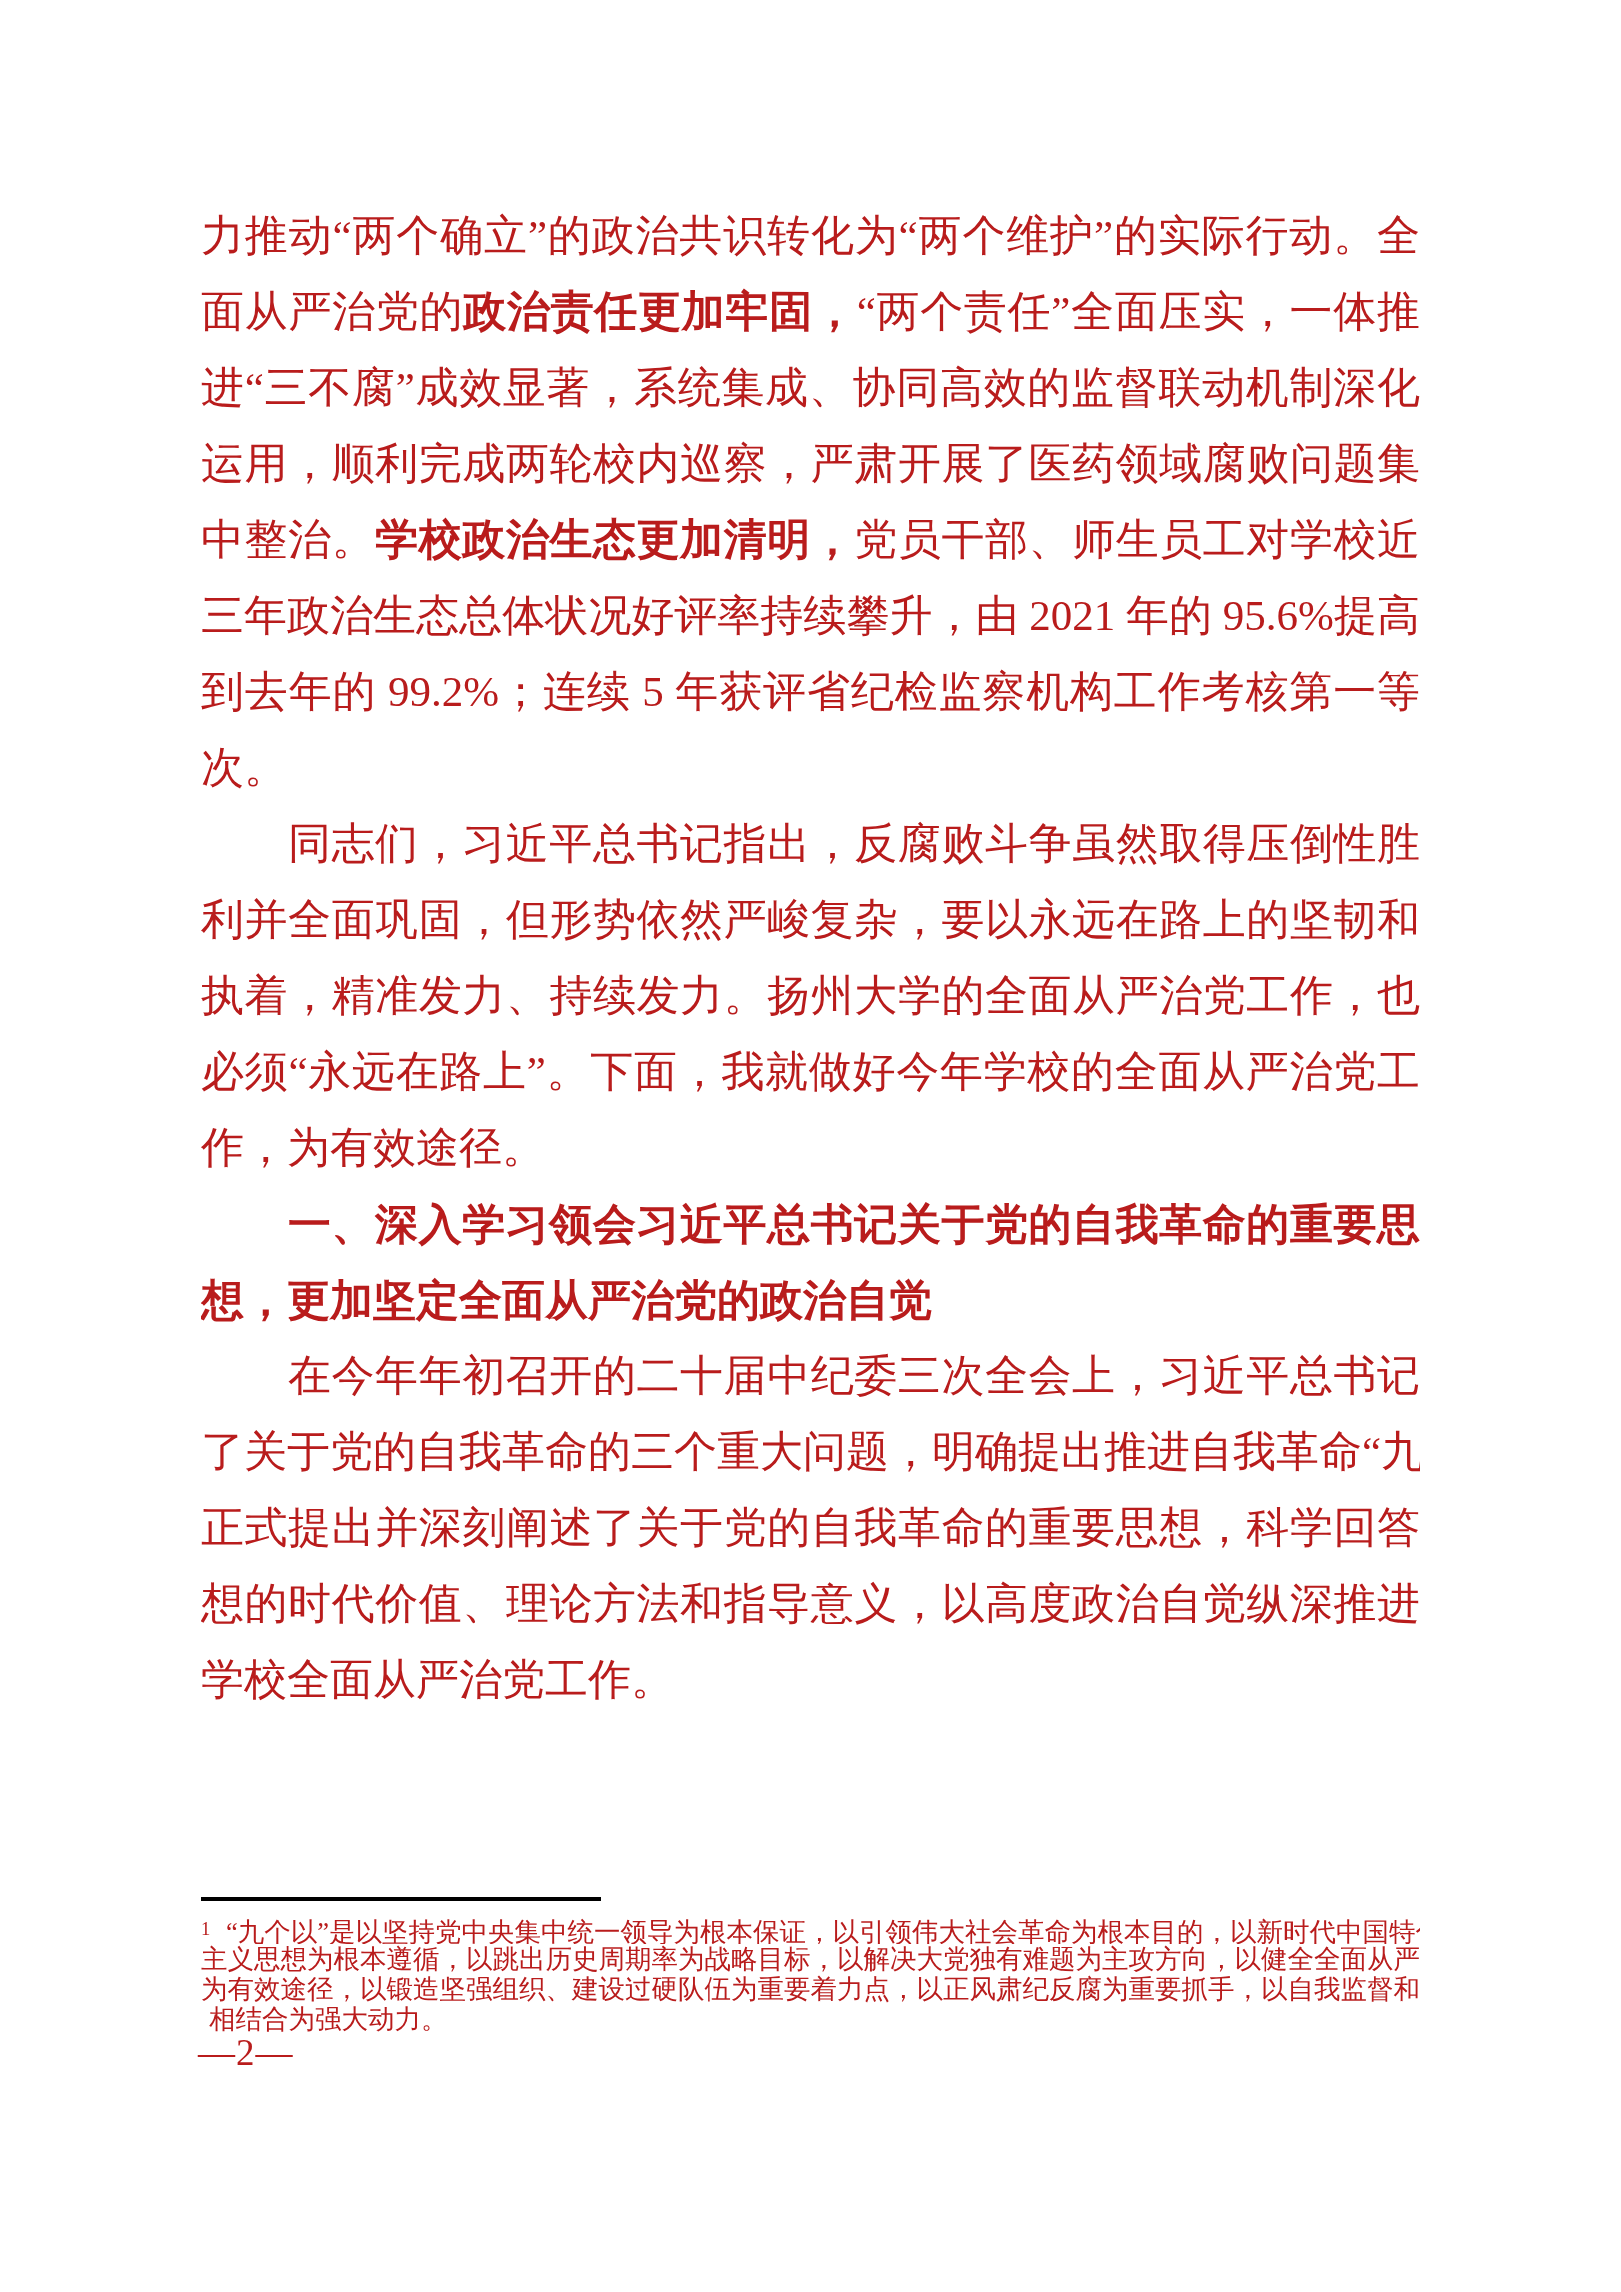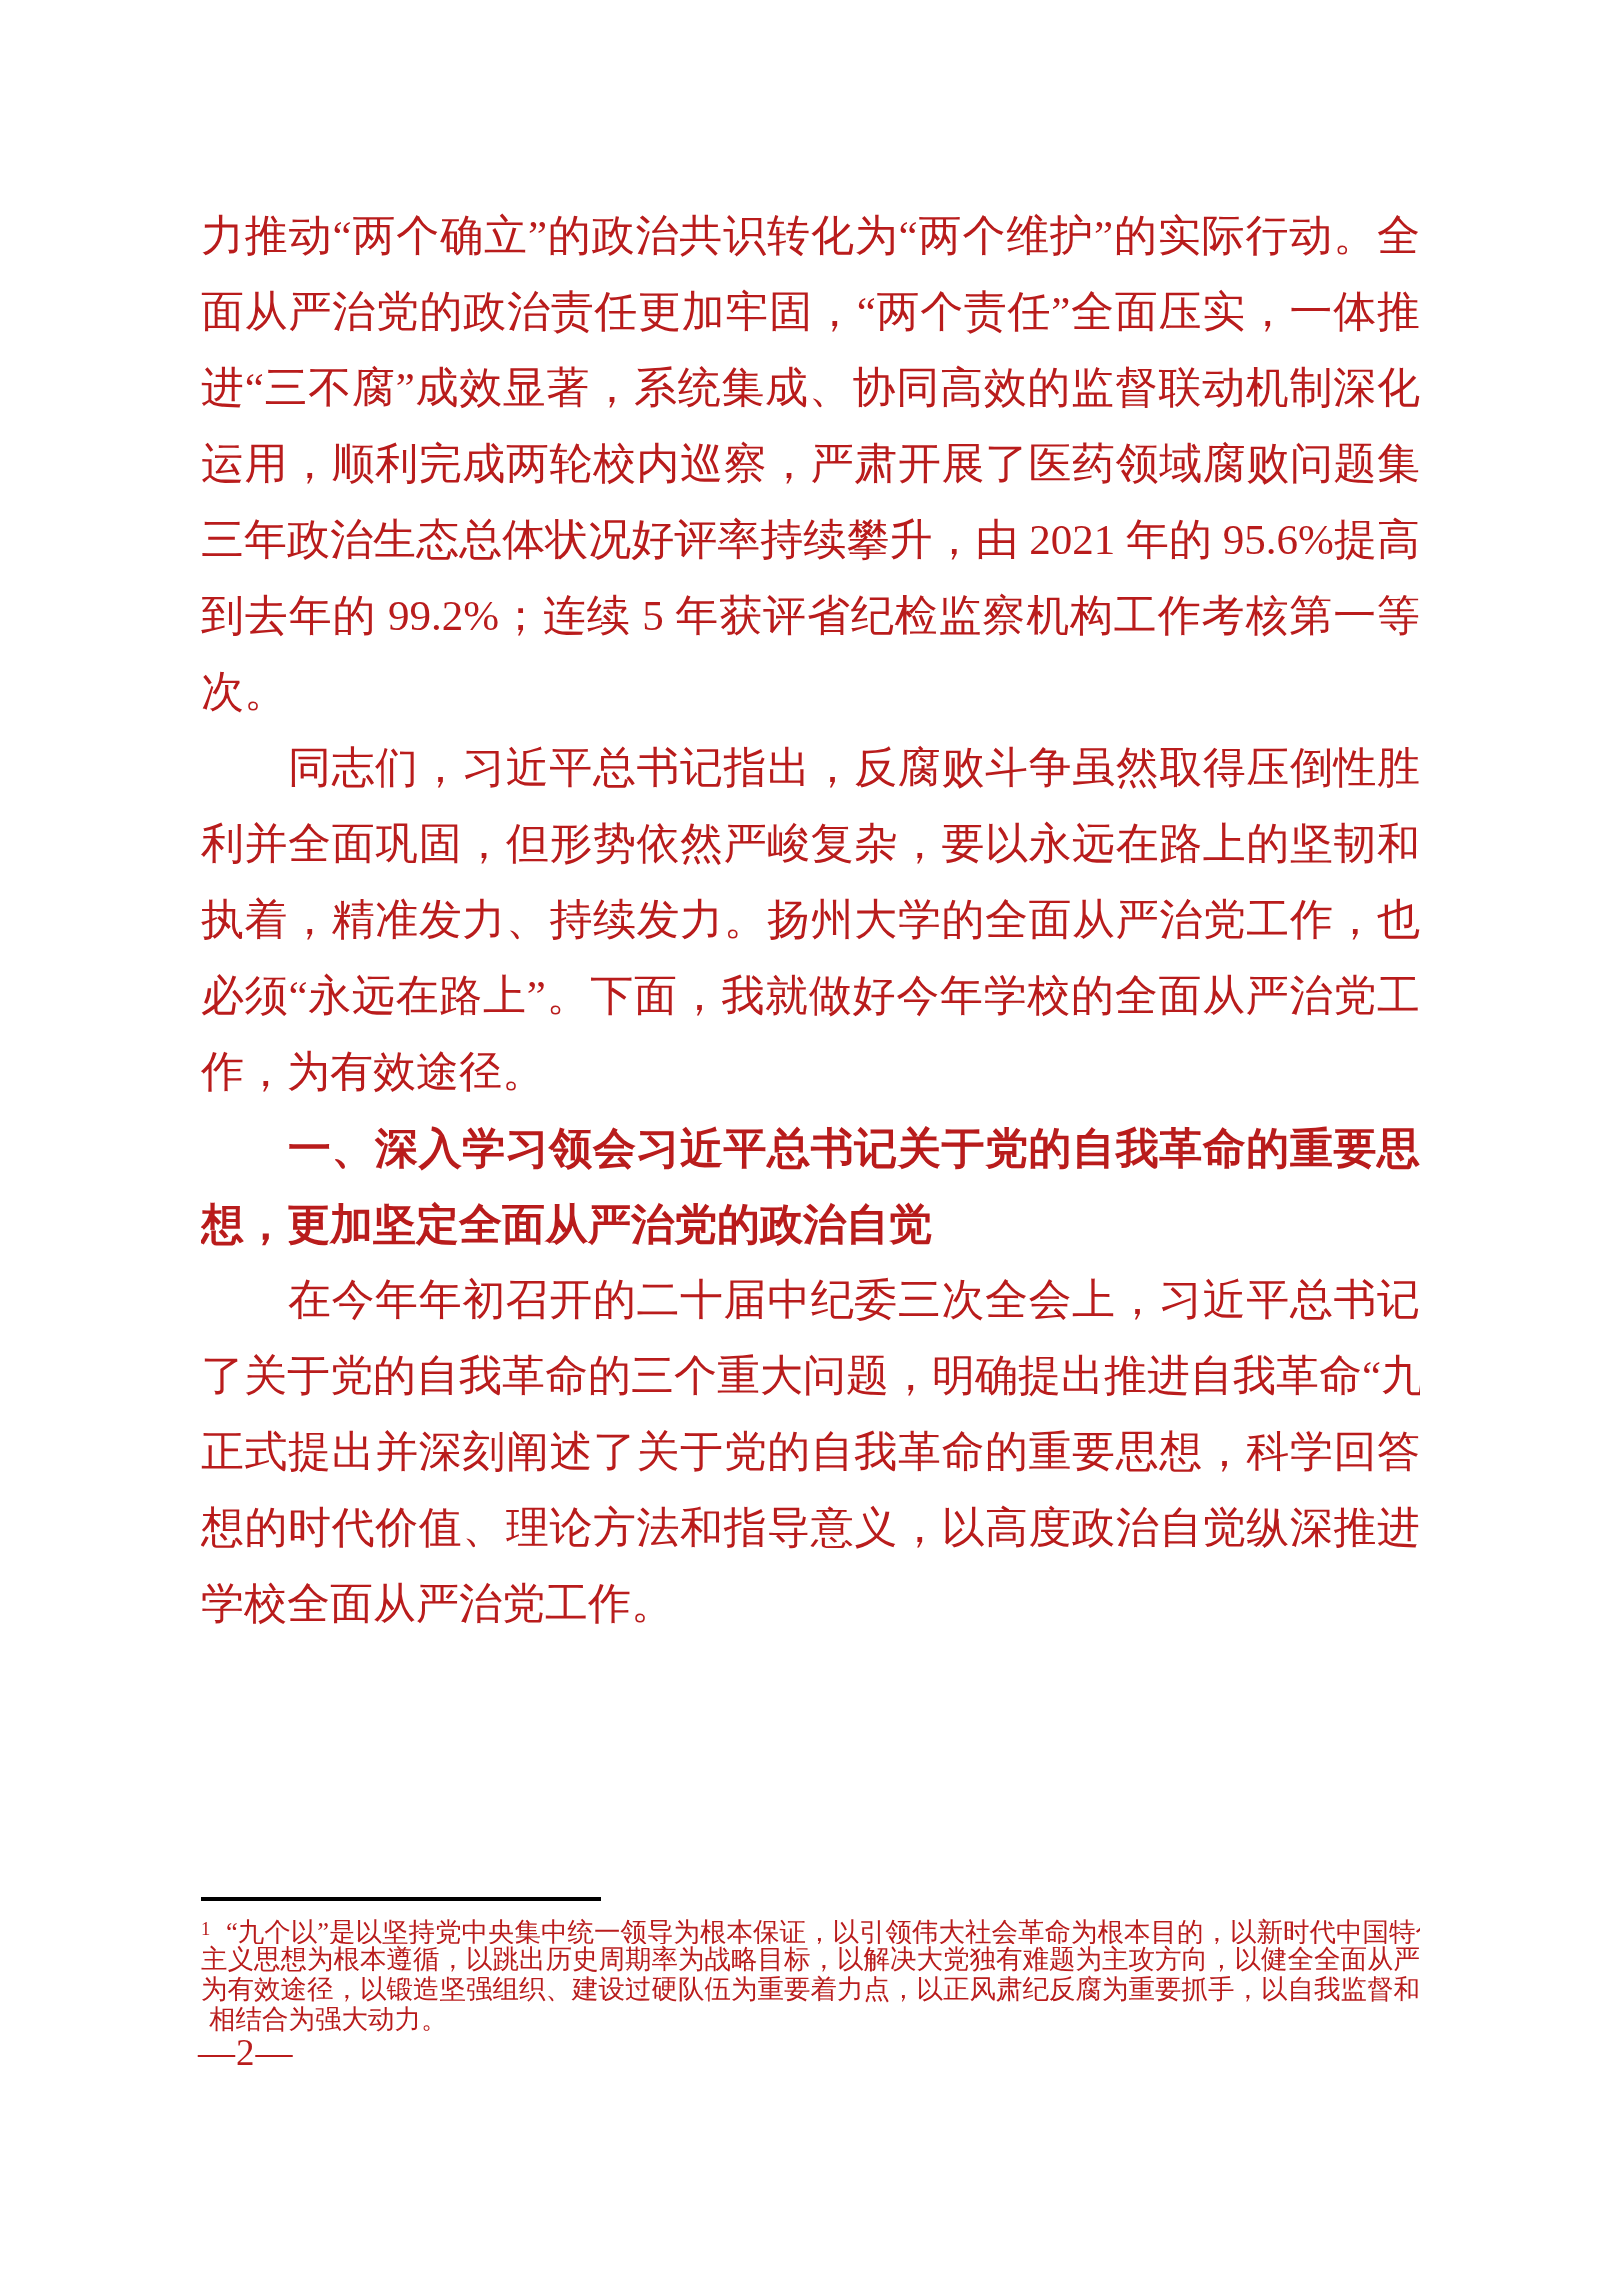--- a/index.html
+++ b/index.html
@@ -35,21 +35,21 @@
     text-align-last: left;
   }
   .line.indent {
     text-indent: 87px;
   }
   .heading {
     font-family: "Liberation Sans", sans-serif;
     font-weight: 700;
   }
   .bold-run {
-    font-weight: 400;
+    font-weight: 700;
   }
   .sup-ref {
     font-size: 23.5px;
     vertical-align: 15.7px;
   }
   .fn-sep {
     position: absolute;
     left: 201px;
     top: 1897px;
     width: 400px;
@@ -93,20 +93,21 @@
 <body>
 
 <div class="page">
 
   <div class="body-block">
 
     <div class="line">力推动“两个确立”的政治共识转化为“两个维护”的实际行动。全</div>
     <div class="line"><span>面从严治党的</span><span class="bold-run">政治责任更加牢固，</span><span>“两个责任”全面压实，一体推</span></div>
     <div class="line">进“三不腐”成效显著，系统集成、协同高效的监督联动机制深化</div>
     <div class="line">运用，顺利完成两轮校内巡察，严肃开展了医药领域腐败问题集</div>
+    <div class="line"><span>中整治。</span><span class="bold-run">学校政治生态更加清明，</span><span>党员干部、师生员工对学校近</span></div>
     <div class="line">三年政治生态总体状况好评率持续攀升，由 2021 年的 95.6%提高</div>
     <div class="line">到去年的 99.2%；连续 5 年获评省纪检监察机构工作考核第一等</div>
     <div class="line end">次。</div>
 
     <div class="line indent">同志们，习近平总书记指出，反腐败斗争虽然取得压倒性胜</div>
     <div class="line">利并全面巩固，但形势依然严峻复杂，要以永远在路上的坚韧和</div>
     <div class="line">执着，精准发力、持续发力。扬州大学的全面从严治党工作，也</div>
     <div class="line">必须“永远在路上”。下面，我就做好今年学校的全面从严治党工</div>
     <div class="line end">作，为有效途径。</div>
 

